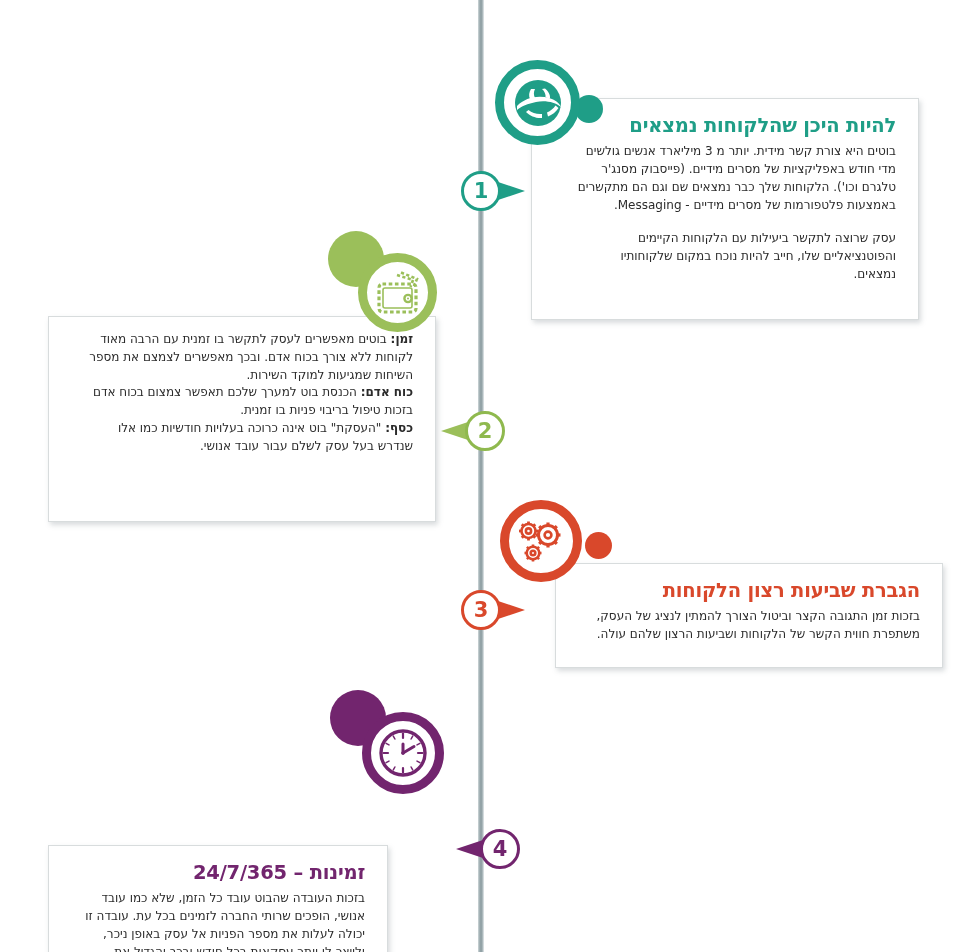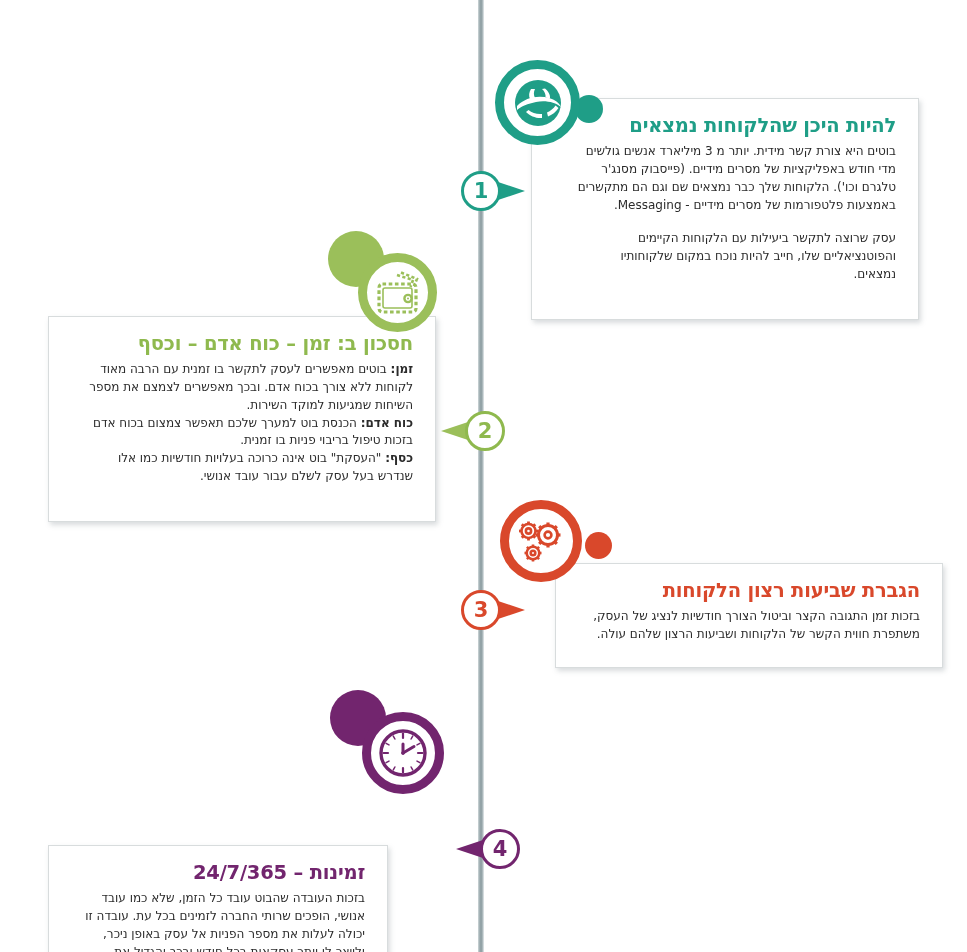--- a/index.html
+++ b/index.html
@@ -217,21 +217,20 @@
       </svg>
     </span>
   </div>
 
   <div class="marker left" id="marker-2">
     <span class="marrow"></span>
     <span class="mcircle t-green">2</span>
   </div>
 
   <div class="card" id="card-2">
-    <h2 class="card-title t-green">חסכון ב: זמן – כוח אדם – וכסף</h2>
     <div class="card-body">
       <p><span class="lead">זמן:</span><span> בוטים מאפשרים לעסק לתקשר בו זמנית עם הרבה מאוד לקוחות ללא צורך בכוח אדם. ובכך מאפשרים לצמצם את מספר השיחות שמגיעות למוקד השירות.</span></p>
       <p><span class="lead">כוח אדם:</span><span> הכנסת בוט למערך שלכם תאפשר צמצום בכוח אדם בזכות טיפול בריבוי פניות בו זמנית.</span></p>
       <p><span class="lead">כסף:</span><span> "העסקת" בוט אינה כרוכה בעלויות חודשיות כמו אלו שנדרש בעל עסק לשלם עבור עובד אנושי.</span></p>
     </div>
   </div>
 
   <div class="icon-cluster" id="cluster-3">
     <span class="blob dot"></span>
     <span class="ring">
@@ -279,21 +278,21 @@
   </div>
 
   <div class="marker right" id="marker-3">
     <span class="marrow"></span>
     <span class="mcircle t-orange">3</span>
   </div>
 
   <div class="card" id="card-3">
     <h2 class="card-title t-orange">הגברת שביעות רצון הלקוחות</h2>
     <div class="card-body">
-      <p>בזכות זמן התגובה הקצר וביטול הצורך חודשיות לנציג של העסק, משתפרת חווית הקשר של הלקוחות ושביעות הרצון שלהם עולה.</p>
+      <p>בזכות זמן התגובה הקצר וביטול הצורך להמתין לנציג של העסק, משתפרת חווית הקשר של הלקוחות ושביעות הרצון שלהם עולה.</p>
     </div>
   </div>
 
   <div class="icon-cluster" id="cluster-4">
     <span class="blob"></span>
     <span class="ring">
       <svg width="56" height="56" viewBox="0 0 56 56" aria-hidden="true">
         <circle cx="28" cy="28" r="22" fill="none" stroke="#72256e" stroke-width="3.4"></circle>
         <g stroke="#72256e" stroke-width="2.2" stroke-linecap="round">
           <line x1="28" y1="8.5" x2="28" y2="13"></line>

